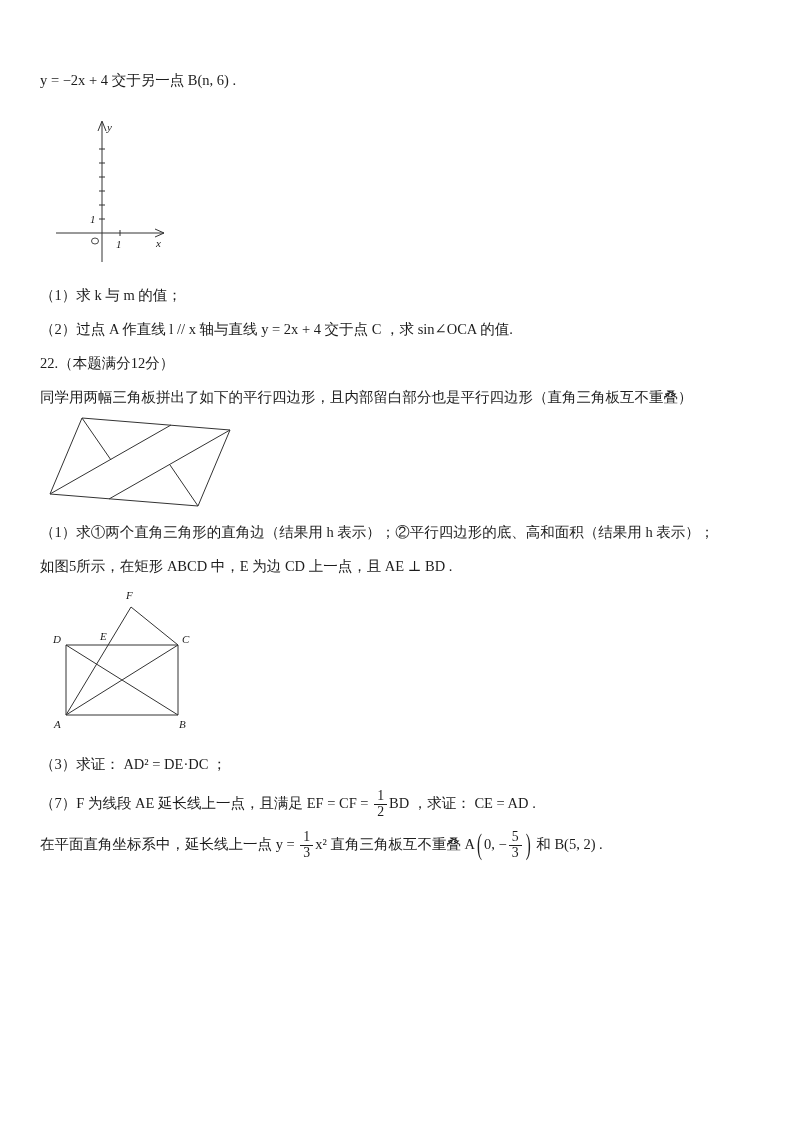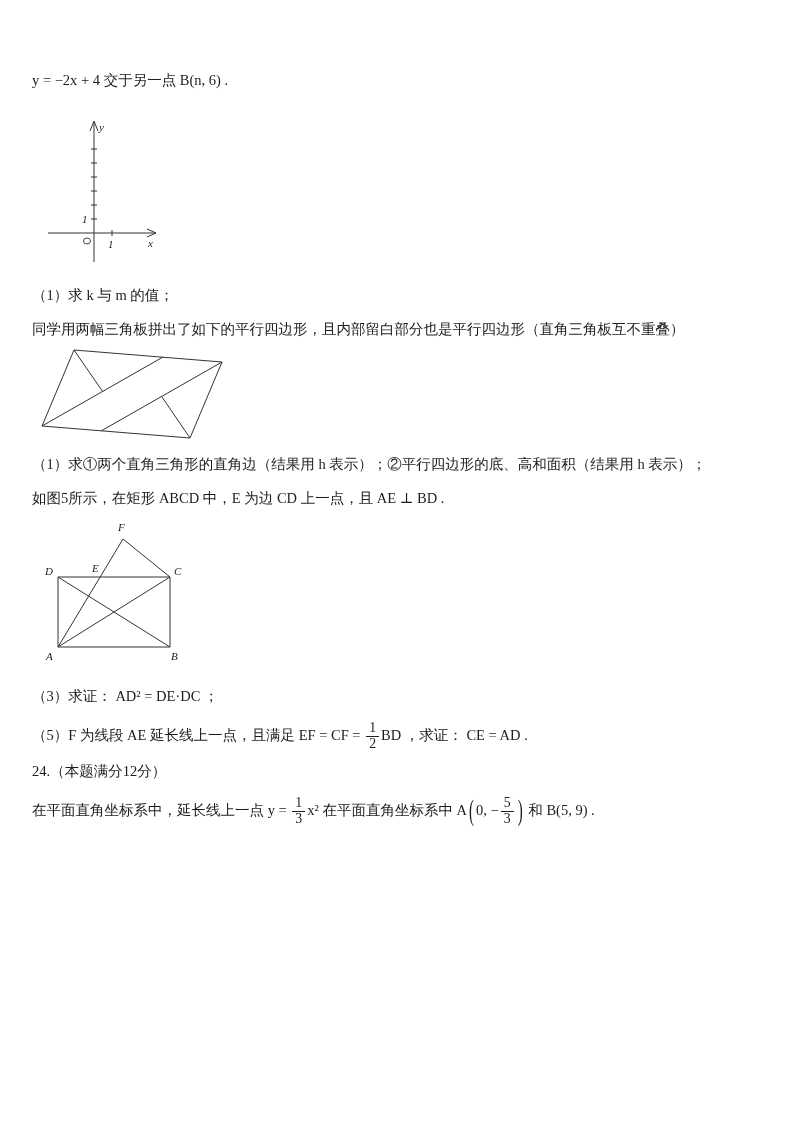--- a/index.html
+++ b/index.html
@@ -4,21 +4,21 @@
 <style>
   * { margin:0; padding:0; box-sizing:border-box; }
   html,body { background:#ffffff; }
   .page {
     position:relative;
     width:793px; height:1122px;
     background:#ffffff;
     color:#1c1c1c;
     font-family:"Liberation Serif","DejaVu Serif",serif;
     font-size:14.5px;
-    padding:70px 58px 0 32px;
+    padding:70px 58px 0 40px;
     overflow:hidden;
   }
   .line { line-height:1.45; margin-bottom:13px; white-space:normal; }
   .tallline { line-height:2.1; margin-bottom:10px; }
   .fig { display:block; }
   .fig-axes   { margin:24px 0 20px 10px; }
   .fig-para   { margin:4px 0 10px 4px; }
   .fig-rect   { margin:4px 0 18px 8px; }
   svg text {
     font-family:"Liberation Serif","DejaVu Serif",serif;
@@ -76,21 +76,27 @@
     <text x="57" y="16">y</text>
     <text x="106" y="132">x</text>
     <text x="40" y="108">1</text>
     <text x="66" y="133">1</text>
   </svg>
 
   <p class="line">
     <span>（1）求 k 与 m 的值；</span>
   </p>
 
+  <p class="line">
+    <span>（2）过点 A 作直线 l // x 轴与直线 y = 2x + 4 交于点 C ，求 sin∠OCA 的值.</span>
+  </p>
 
+  <p class="line">
+    <span>22.（本题满分12分）</span>
+  </p>
 
   <p class="line" style="margin-bottom:4px;">
     <span>同学用两幅三角板拼出了如下的平行四边形，且内部留白部分也是平行四边形（直角三角板互不重叠）</span>
   </p>
 
   <svg class="fig fig-para" width="196" height="100" viewBox="0 0 196 100">
     <polygon points="6,82 38,6 186,18 154,94" fill="none" stroke="#333" stroke-width="1"></polygon>
     <line x1="6" y1="82" x2="127" y2="13" stroke="#333" stroke-width="1"></line>
     <line x1="186" y1="18" x2="65" y2="87" stroke="#333" stroke-width="1"></line>
     <line x1="38" y1="6" x2="67" y2="48" stroke="#333" stroke-width="1"></line>
@@ -124,24 +130,21 @@
     <text x="5" y="62">D</text>
     <text x="52" y="59">E</text>
     <text x="78" y="18">F</text>
   </svg>
 
   <p class="line">
     <span>（3）求证： AD² = DE·DC ；</span>
   </p>
 
   <p class="line tallline">
-    <span>（5）F 为线段 AE 延长线上一点，且满足 EF = CF = </span><span class="frac"><span class="num">1</span><span class="den">2</span></span><span>BD ，求证： CE = AD .</span>
+    <span>（7）F 为线段 AE 延长线上一点，且满足 EF = CF = </span><span class="frac"><span class="num">1</span><span class="den">2</span></span><span>BD ，求证： CE = AD .</span>
   </p>
 
-  <p class="line">
-    <span>24.（本题满分12分）</span>
-  </p>
 
   <p class="line tallline">
-    <span>在平面直角坐标系中，延长线上一点 y = </span><span class="frac"><span class="num">1</span><span class="den">3</span></span><span>x²</span><span> 在平面直角坐标系中 A</span><span class="bigp">(</span><span>0, −</span><span class="frac"><span class="num">5</span><span class="den">3</span></span><span class="bigp">)</span><span> 和 B(5, 9) .</span>
+    <span>在平面直角坐标系中，延长线上一点 y = </span><span class="frac"><span class="num">1</span><span class="den">3</span></span><span>x²</span><span> 直角三角板互不重叠 A</span><span class="bigp">(</span><span>0, −</span><span class="frac"><span class="num">5</span><span class="den">3</span></span><span class="bigp">)</span><span> 和 B(5, 2) .</span>
   </p>
 
 </div>
 
 </body></html>

